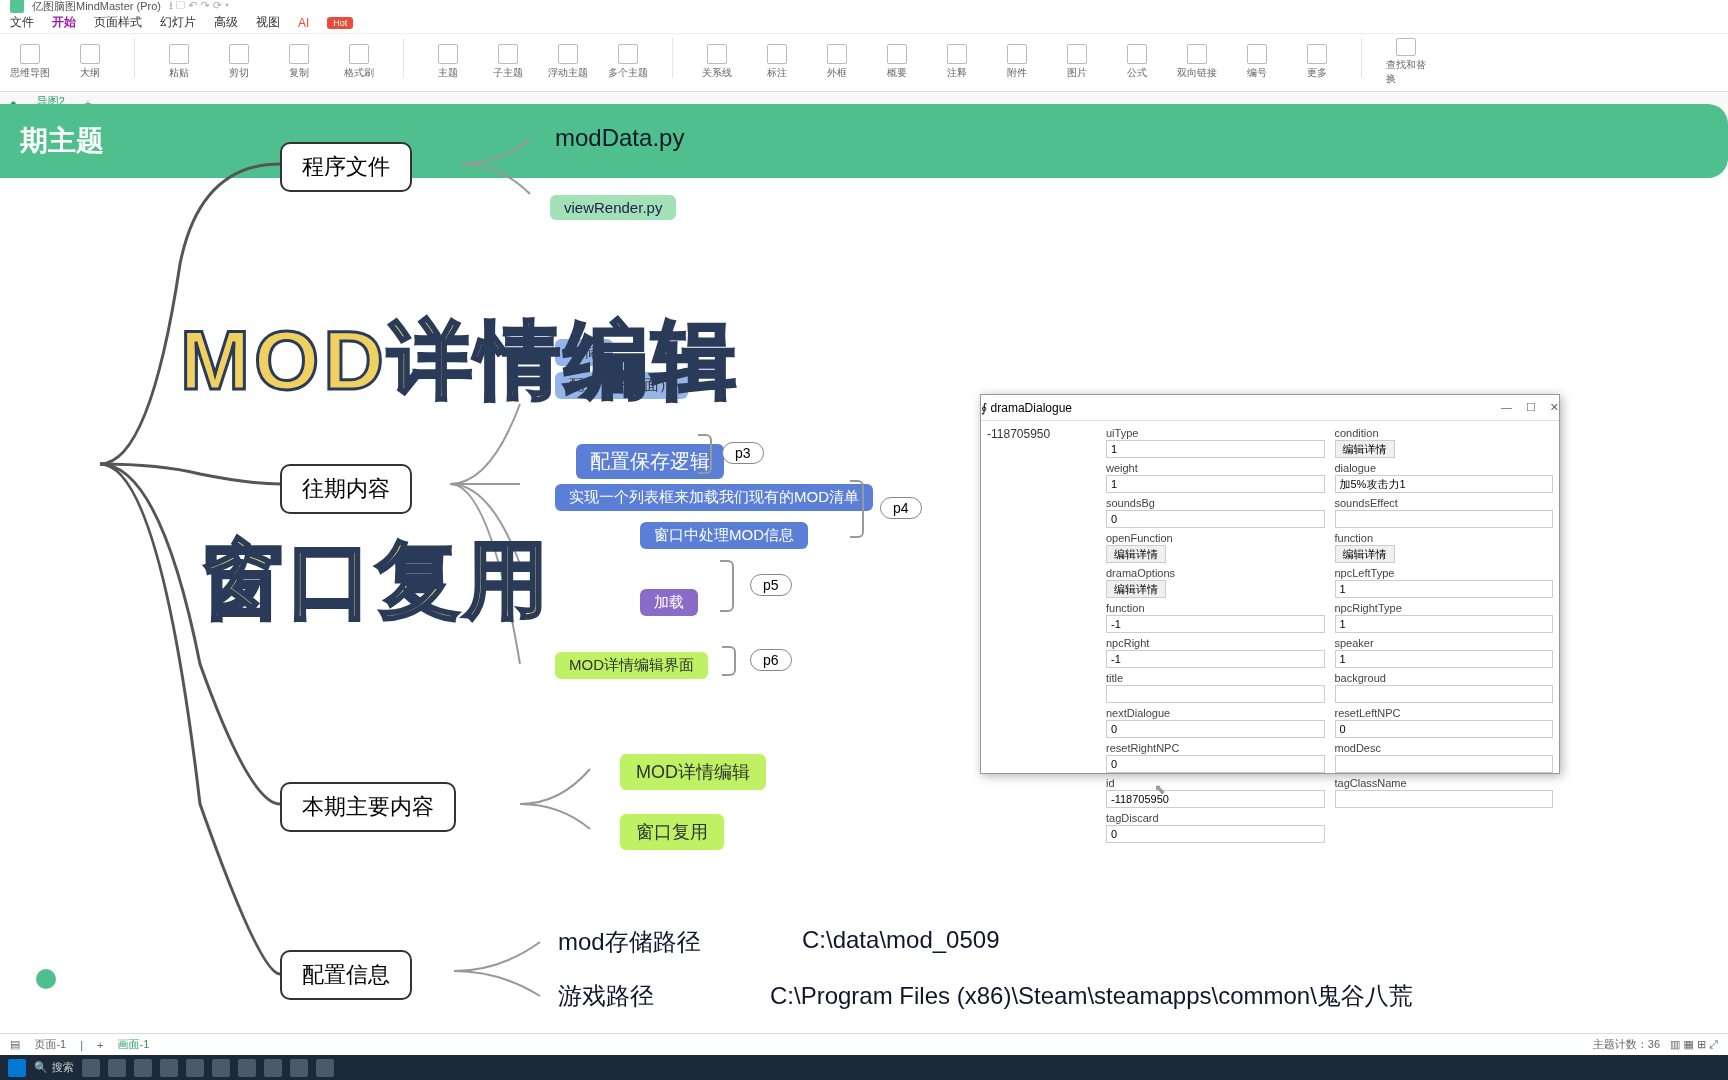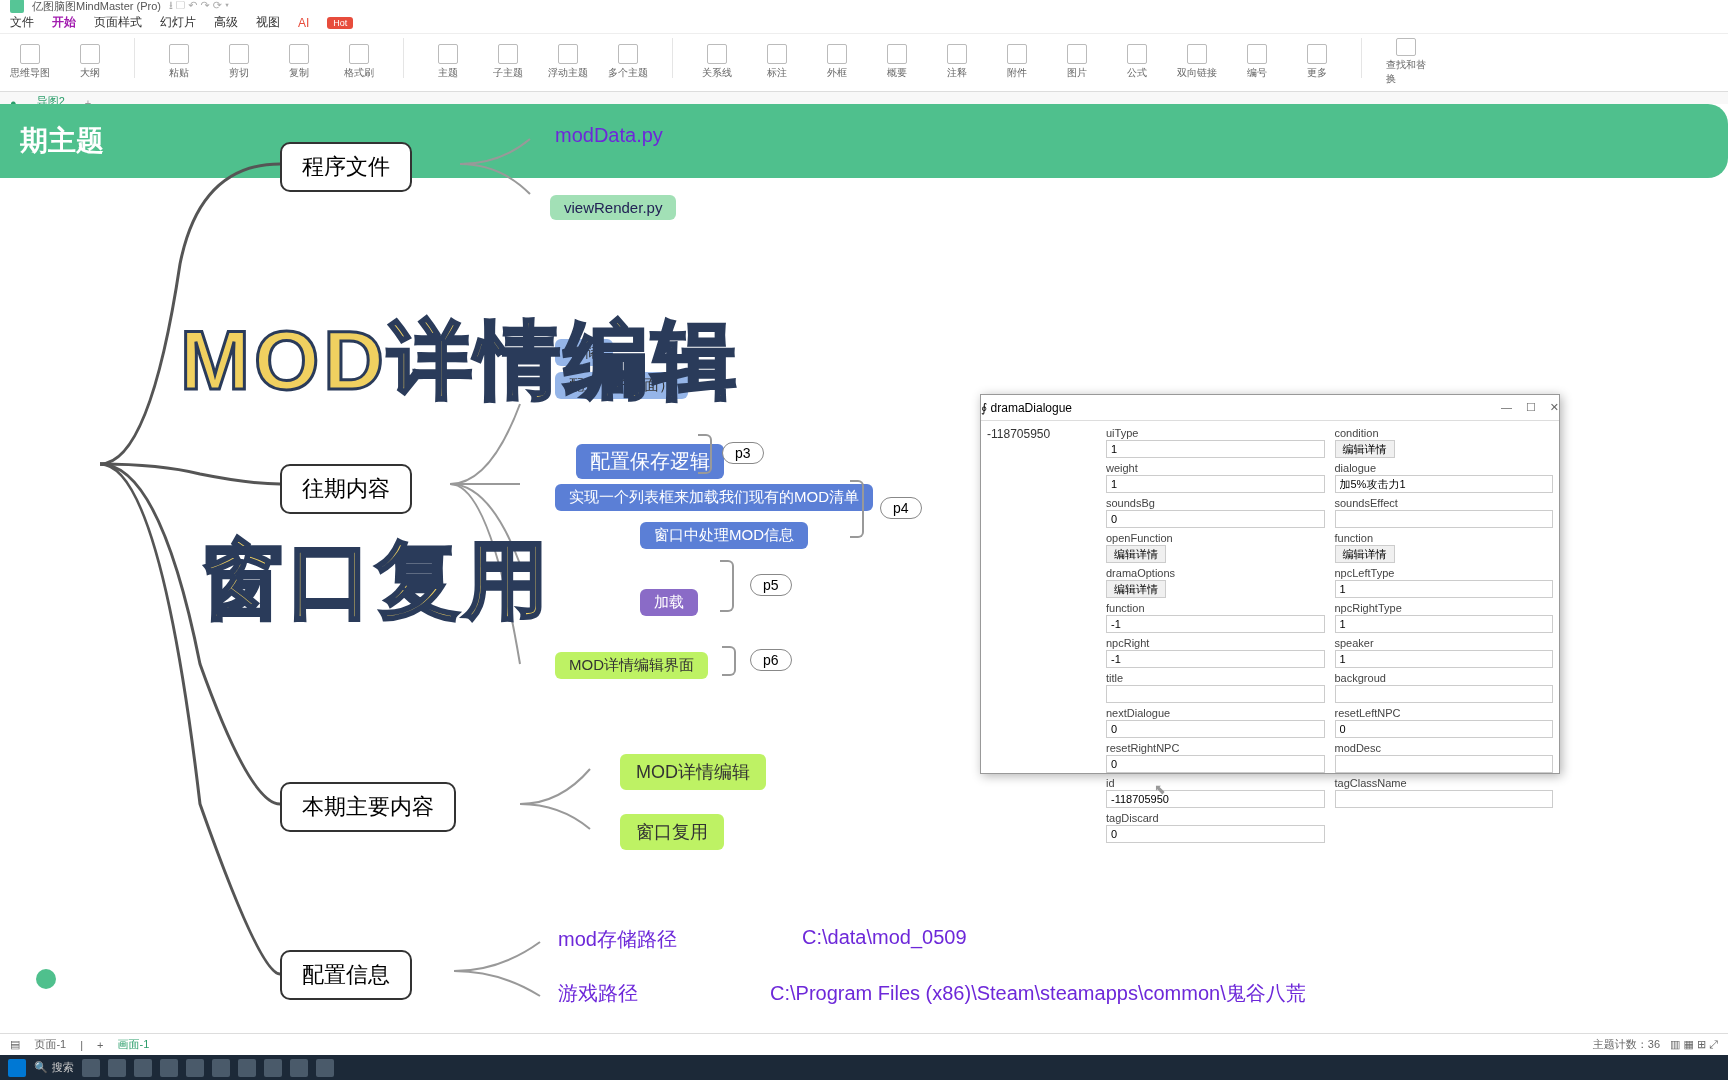--- a/index.html
+++ b/index.html
@@ -17,21 +17,21 @@
 .canvas{position:absolute;top:104px;left:0;right:0;bottom:28px;background:#fff;overflow:hidden}
 .node{position:absolute;border:2px solid #333;border-radius:10px;padding:8px 20px;font-size:22px;font-weight:500;background:#fff}
 .root{left:0;top:340px;background:#4fc08d;color:#fff;border:none;border-radius:0 20px 20px 0;padding:18px 20px;font-size:28px;font-weight:600}
 .smallnode{position:absolute;border-radius:6px;padding:4px 14px;font-size:15px;color:#fff}
 .greenN{background:#a2e0b6;color:#225}
 .blueN{background:#5b7fd6}
 .purpleN{background:#8a6bc7}
 .pinkN{background:#bef264;color:#333}
 .lightblue{background:#95b5e8;color:#333}
 .tag{position:absolute;border:1.5px solid #888;border-radius:12px;padding:2px 12px;font-size:14px;background:#fff}
-.textline{position:absolute;font-size:20px;color:#6d28d9}
+.textline{position:absolute;font-size:24px;color:#0f172a}
 .overlay{position:absolute;font-size:84px;font-weight:900;color:#f0d060;-webkit-text-stroke:3px #2a3b5a;letter-spacing:4px}
 .dlgwin{position:absolute;left:980px;top:290px;width:580px;height:380px;background:#fff;border:1px solid #999;box-shadow:2px 2px 10px rgba(0,0,0,.3)}
 .dlgtitle{height:26px;display:flex;align-items:center;justify-content:space-between;padding:0 0;font-size:12px;border-bottom:1px solid #ddd}
 .dlgbody{display:flex;padding:6px;font-size:12px;gap:19px}
 .dlgside{width:100px;font-size:12px;color:#333}
 .dlggrid{flex:1;display:grid;grid-template-columns:repeat(2,1fr);gap:4px 10px}
 .fld{display:flex;flex-direction:column;gap:1px}
 .fld label{font-size:11px;color:#444}
 .fld input,.fld .btn{height:18px;border:1px solid #ccc;font-size:11px;padding:0 4px;background:#fff}
 .fld .btn{background:#f0f0f0;width:60px;text-align:center;line-height:16px;cursor:pointer}

